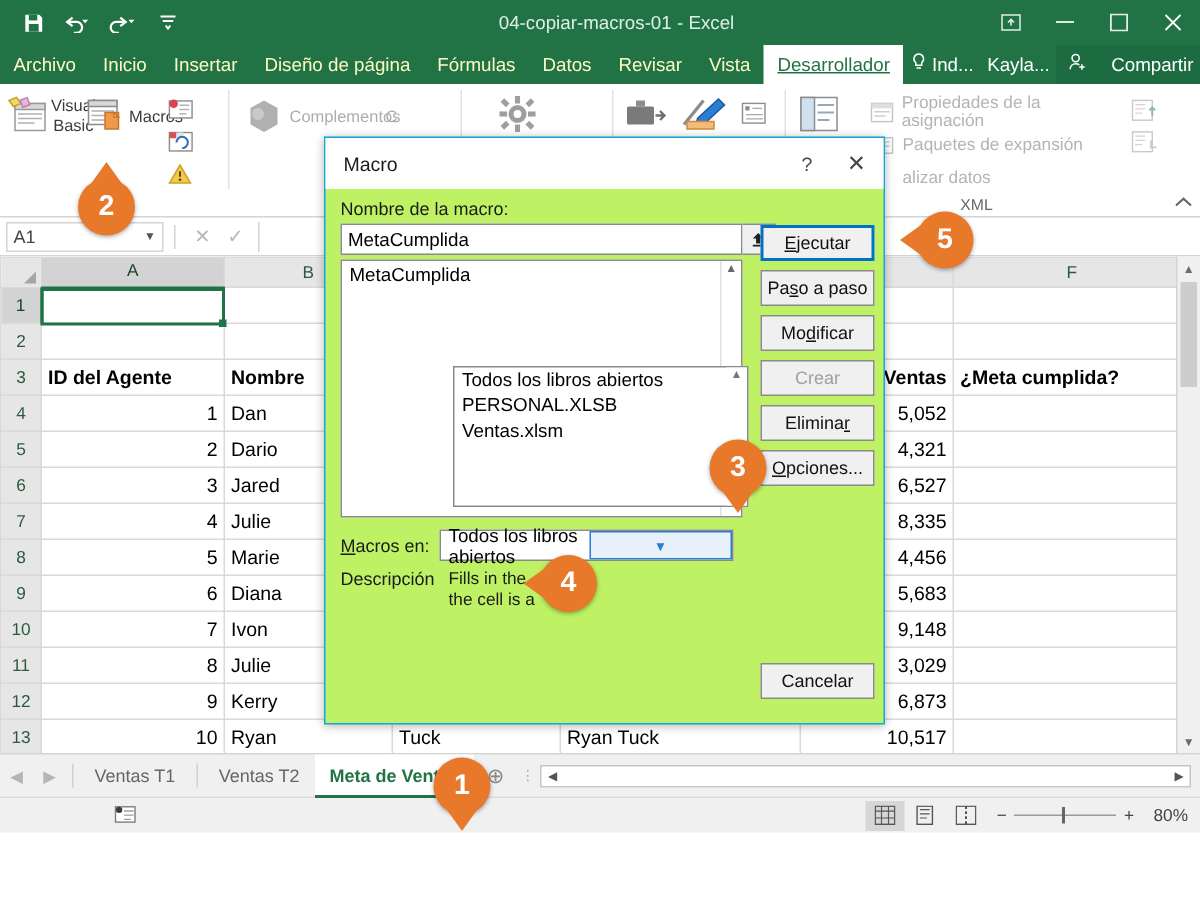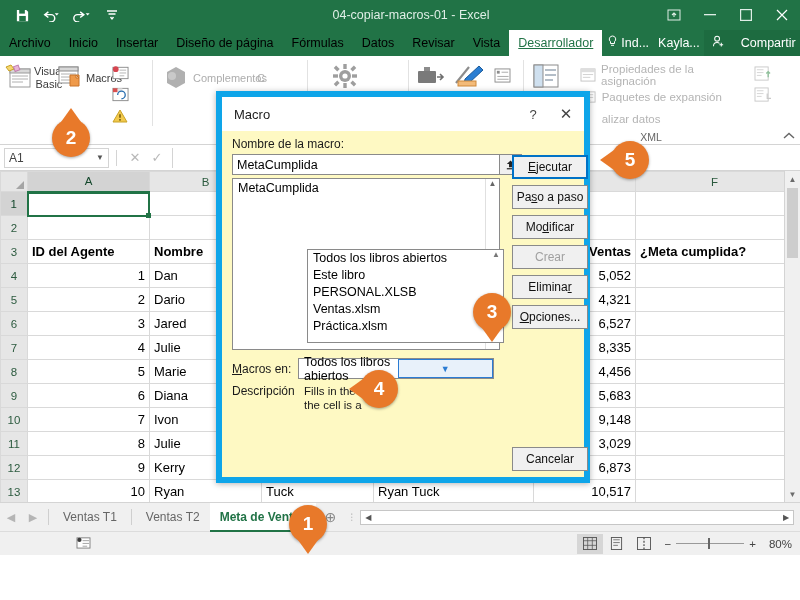--- a/index.html
+++ b/index.html
@@ -30,21 +30,21 @@
   }
   .win-ctrls { margin-left:auto; display:flex; align-items:center; height:30px; }
   .win-btn { width:36px; height:30px; display:flex; align-items:center; justify-content:center; color:#dfeee6; }
 
   
   .tabbar {
     height:26px; background:#217346; display:flex; align-items:flex-end;
     position:relative;
   }
   .tab {
-    height:26px; line-height:26px; padding:0 9px; color:#000000;
+    height:26px; line-height:26px; padding:0 9px; color:#fef9c3;
     font-size:12.5px; white-space:nowrap;
   }
   .tab.active { background:#ffffff; color:#217346;text-decoration:underline; }
   .tabbar .right-grp { margin-left:auto; display:flex; align-items:center; height:26px; }
   .tell-me { display:flex; align-items:center; gap:3px; padding:0 5px; color:#fff; font-size:12.5px;justify-content:center;}
   .acct { padding:0 4px; color:#fff; font-size:12.5px; }
   .share {
     display:flex; align-items:center; gap:16px; height:26px; padding:0 8px;
     background:#1d6b40; color:#fff; font-size:12.5px;
   }
@@ -143,21 +143,21 @@
           color:#555; }
   .vbtn.active { background:#d6d6d6; }
   .zoomwrap { display:flex; align-items:center; gap:5px; padding:0 8px; }
   .zoom-line { width:68px; height:1px; background:#9a9a9a; position:relative; }
   .zoom-knob { position:absolute; left:32px; top:-5px; width:2px; height:11px; background:#666; }
   .zoom-pct { width:36px; text-align:right; padding-right:8px; }
 
   
   .dialog {
     position:absolute; left:216px; top:91px; width:374px; height:392px;
-    background:#fef9c3; border:6px solid #0ea5e9;
+    background:#bef264; border:1px solid #0ea5e9;
     box-shadow:0 1px 6px rgba(0,0,0,.3); z-index:40;
   }
   .dlg-title { height:34px; background:#fff; display:flex; align-items:center;
                padding-left:12px; font-size:13px; color:#1b1b1b; }
   .dlg-help { margin-left:auto; width:30px; text-align:center; color:#444; font-size:13px;}
   .dlg-close { width:36px; text-align:center; color:#444; font-size:15px; }
   .dlg-body { padding:6px 10px 0 10px; position:relative; height:358px;}
   .lbl { font-size:12px; color:#1b1b1b; margin-bottom:3px; }
   .macro-name-row { display:flex; }
   .macro-name-input {
@@ -772,24 +772,22 @@
     </div>
 
     <div class="desc-row">
       <div class="desc-lbl">Descripción</div>
       <div class="desc-text" style="white-space:pre-line;">Fills in the
 the cell is a</div>
     </div>
 
     <div class="dropdown">
       <div class="dd-item">Todos los libros abiertos</div>
-      <div class="dd-item">Este libro</div>
       <div class="dd-item">PERSONAL.XLSB</div>
       <div class="dd-item">Ventas.xlsm</div>
-      <div class="dd-item">Práctica.xlsm</div>
       <div class="dd-scroll">
         <div class="dd-arrow">▲</div>
         <div class="dd-arrow" style="position:absolute;bottom:0;left:0;right:0;">▼</div>
       </div>
     </div>
 
     <div class="rightcol">
       <div class="dbtn primary">
         <span><span class="und">E</span>jecutar</span>
       </div>

